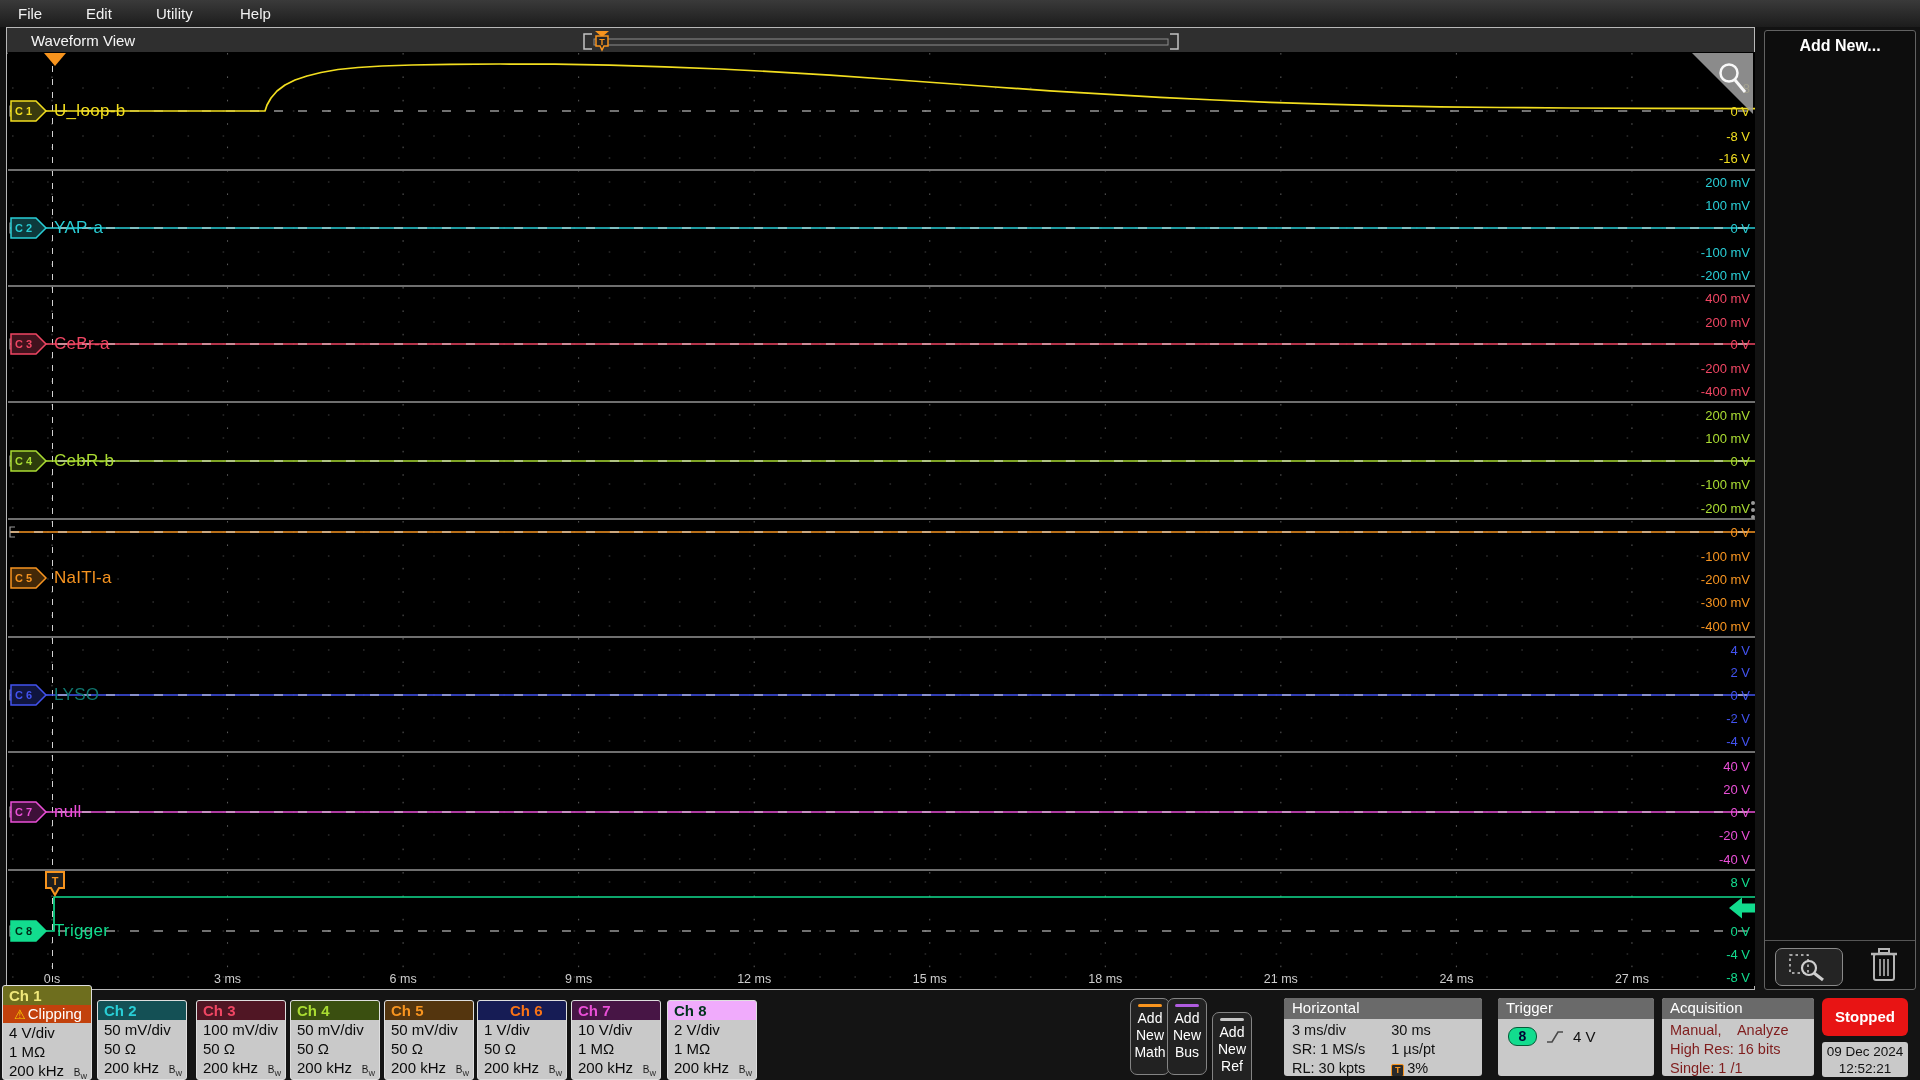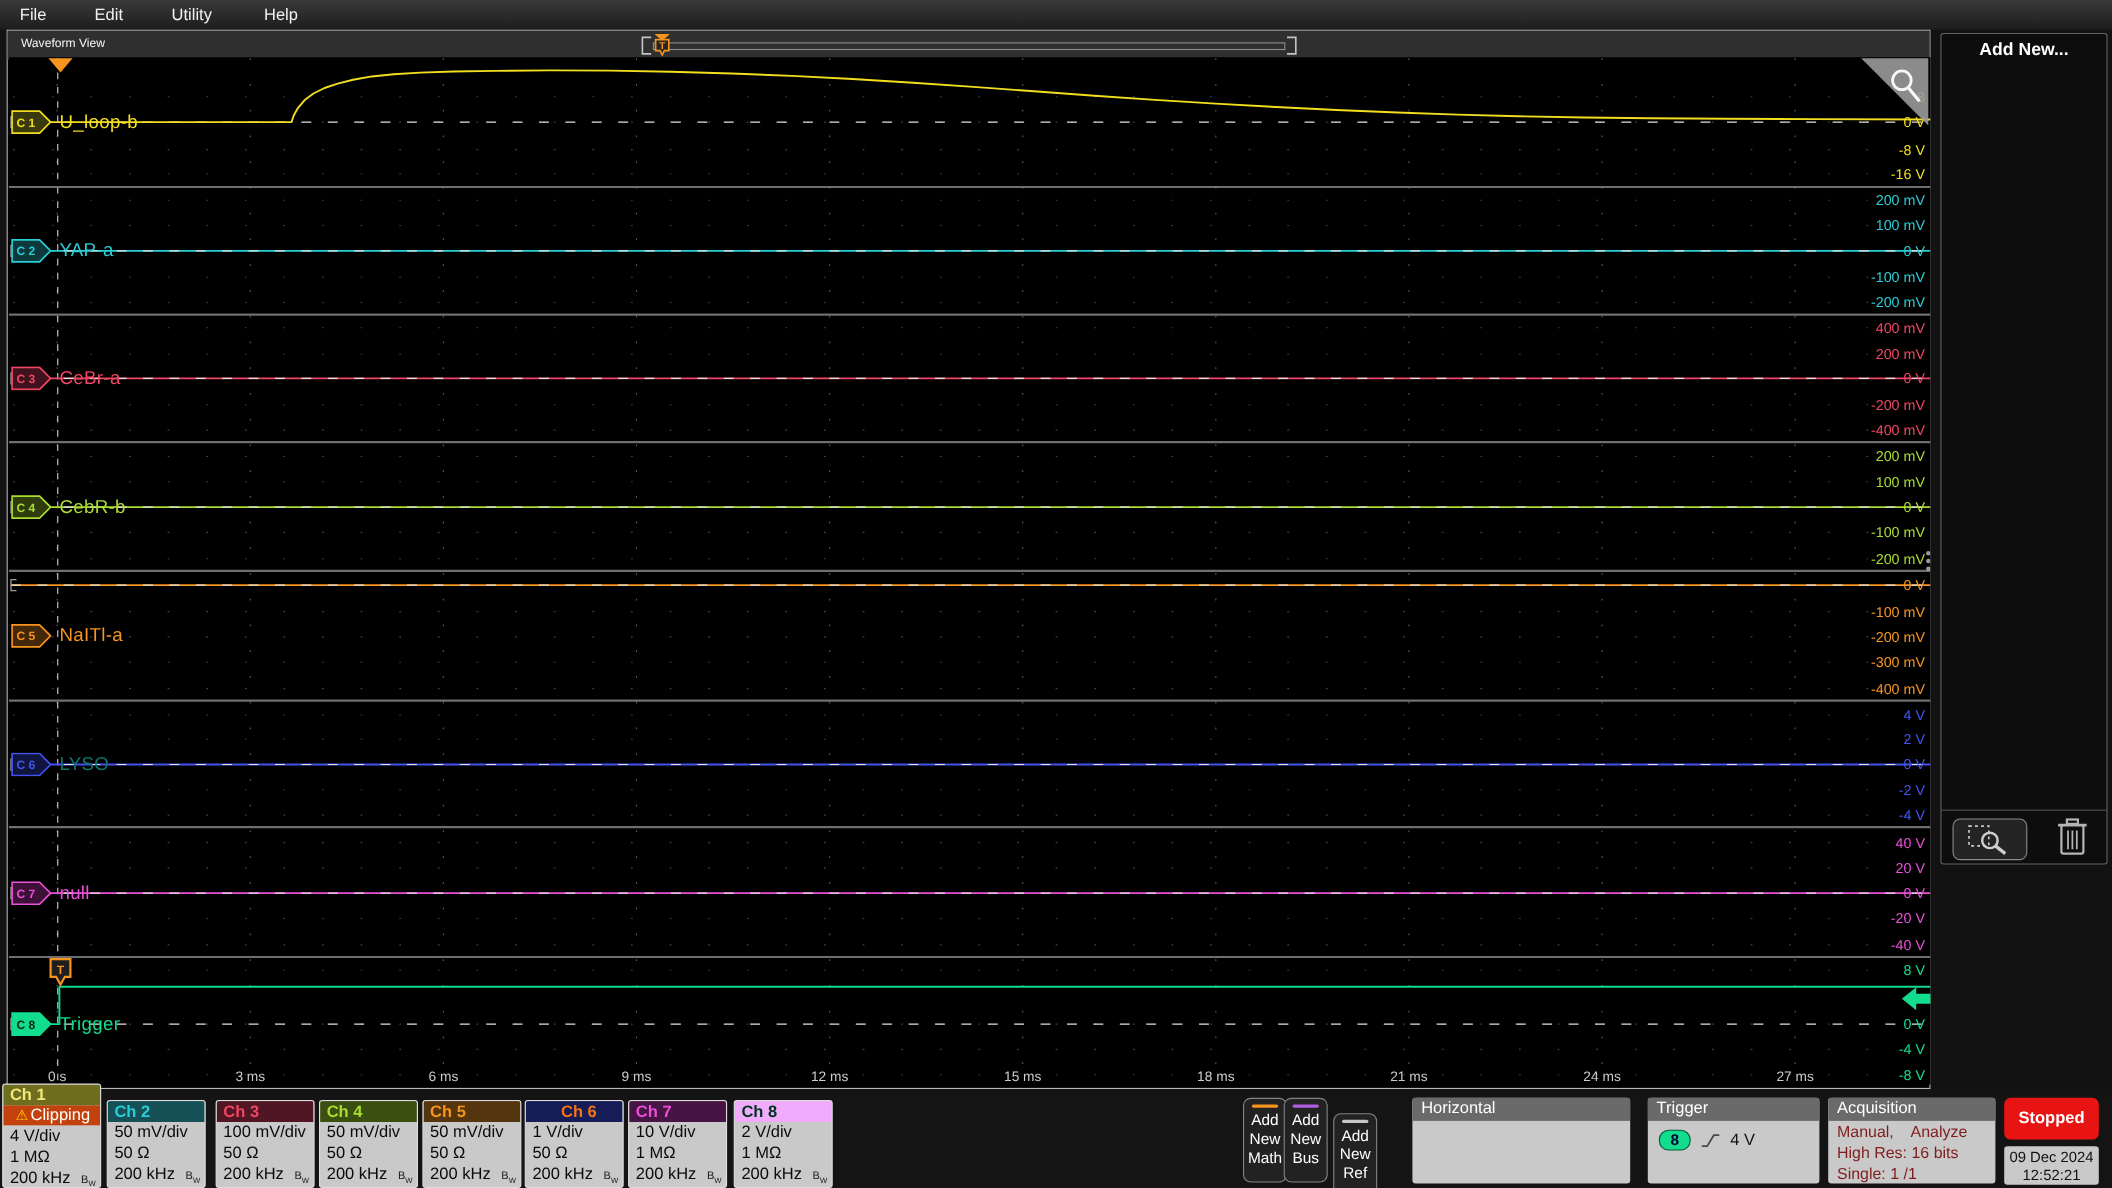--- a/index.html
+++ b/index.html
@@ -4,29 +4,29 @@
 <style>
   html,body{margin:0;padding:0;width:1920px;height:1080px;overflow:hidden;background:#121212;
     font-family:"Liberation Sans",sans-serif;-webkit-font-smoothing:antialiased;}
   
   #menubar{position:absolute;left:0;top:0;width:1920px;height:27px;
     background:linear-gradient(#3a3a3a,#1c1c1c);}
   .menu-item{position:absolute;top:0;height:27px;line-height:27px;color:#f2f2f2;font-size:15px;cursor:default;}
   
   #wfwin{position:absolute;left:6px;top:27px;width:1749px;height:963px;border:1px solid #b8b8b8;background:#000;box-sizing:border-box;}
   #wfheader{position:absolute;left:0;top:0;width:100%;height:25px;background:#2f2f2f;border-bottom:1px solid #555;}
-  #wftitle{position:absolute;left:12px;top:0;height:25px;line-height:25px;color:#f5f5f5;font-size:11px;}
+  #wftitle{position:absolute;left:24px;top:0;height:25px;line-height:25px;color:#f5f5f5;font-size:15px;}
   #panwidget{position:absolute;left:574px;top:3px;}
   
   #plot{position:absolute;left:8px;top:52px;width:1747px;height:934px;background:#000;}
   #plot-overlay{position:absolute;left:0;top:0;width:1747px;height:934px;pointer-events:none;}
   .ch-pent{position:absolute;width:38px;height:22px;}
   .ch-name{position:absolute;height:22px;line-height:22px;font-size:17px;letter-spacing:.3px;}
   
-  #sidebar{position:absolute;left:1764px;top:30px;width:152px;height:756px;background:#0d0d0d;
+  #sidebar{position:absolute;left:1764px;top:30px;width:152px;height:960px;background:#0d0d0d;
     border:1px solid #626262;border-radius:3px;box-sizing:border-box;}
   #sidebar-title{margin-top:6px;text-align:center;color:#fff;font-size:16px;font-weight:bold;}
   #sb-btns{display:grid;grid-template-columns:64px 64px;gap:11px 9px;justify-content:center;margin-top:10px;}
   .sb-btn{background:#2d2d2d;border:1px solid #9a9a9a;border-radius:7px;color:#fff;font-size:14.5px;
     text-align:center;padding:8px 2px;min-height:20px;display:flex;align-items:center;justify-content:center;cursor:pointer;}
   #sb-tools{position:absolute;left:0;bottom:0;width:100%;height:48px;border-top:1px solid #565656;}
   #zoom-btn{position:absolute;left:10px;top:7px;width:66px;height:36px;background:#242424;border:1px solid #8a8a8a;border-radius:7px;}
   #trash-btn{position:absolute;right:16px;top:5px;width:30px;height:38px;}
   
   #bottombar{position:absolute;left:0;top:990px;width:1920px;height:90px;background:#141414;}
@@ -287,20 +287,28 @@
         <line x1="19" y1="13" x2="19" y2="30" stroke="#b5b5b5" stroke-width="1.6"></line>
       </svg>
     </div>
   </div>
 </div>
 
 <div id="bottombar">
 
   <div class="panel" style="left:1284px;top:8px;width:198px;height:78px;">
     <div class="panel-h">Horizontal</div>
+    <div class="hgrid">
+      <div class="hcell">3 ms/div</div>
+      <div class="hcell">30 ms</div>
+      <div class="hcell">SR: 1 MS/s</div>
+      <div class="hcell">1 µs/pt</div>
+      <div class="hcell">RL: 30 kpts</div>
+      <div class="hcell"><span class="tflag-mini">T</span><span>3%</span></div>
+    </div>
   </div>
 
   <div class="panel" style="left:1498px;top:8px;width:156px;height:78px;">
     <div class="panel-h">Trigger</div>
     <div id="trig-body">
       <span class="trig-src">8</span>
       <svg width="18" height="16">
         <polyline points="1,13 6,13 12,3 17,3" fill="none" stroke="#4a4a4a" stroke-width="1.6"></polyline>
       </svg>
       <span class="trig-level">4 V</span>

